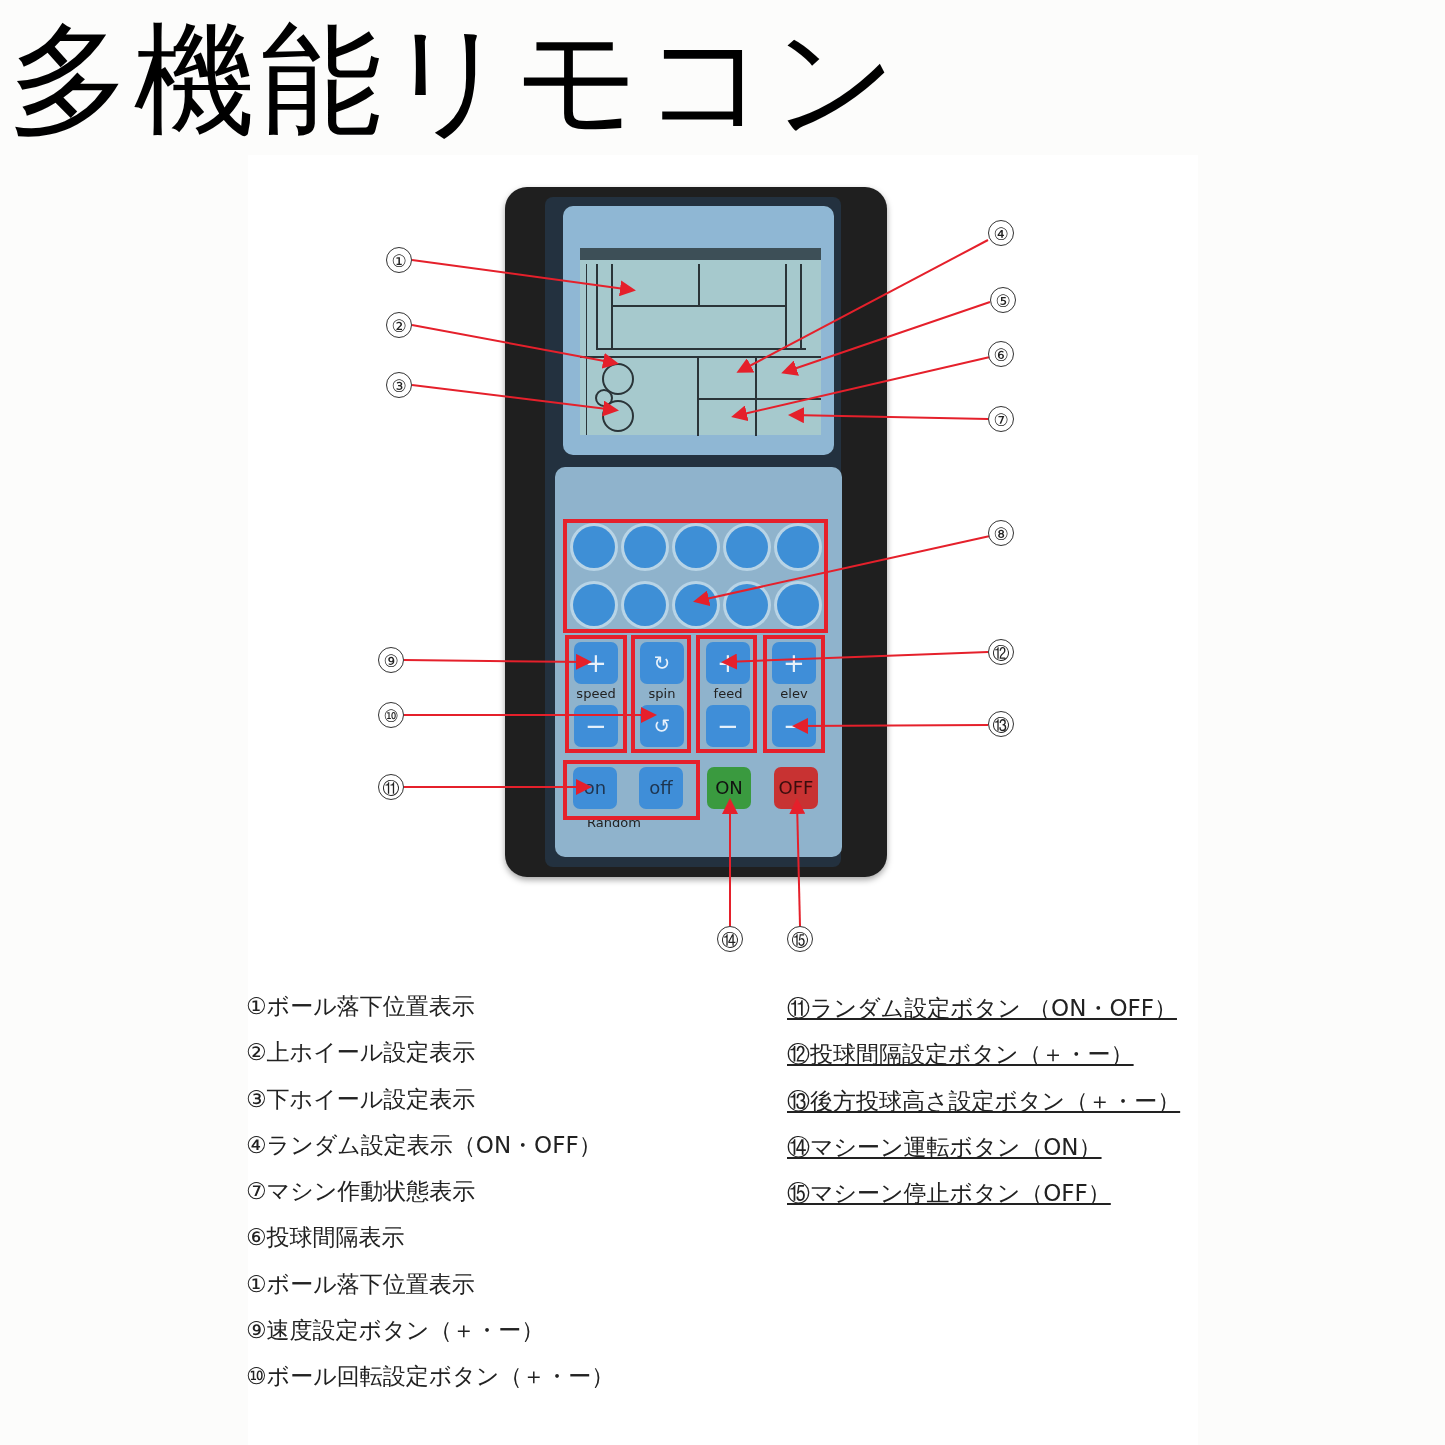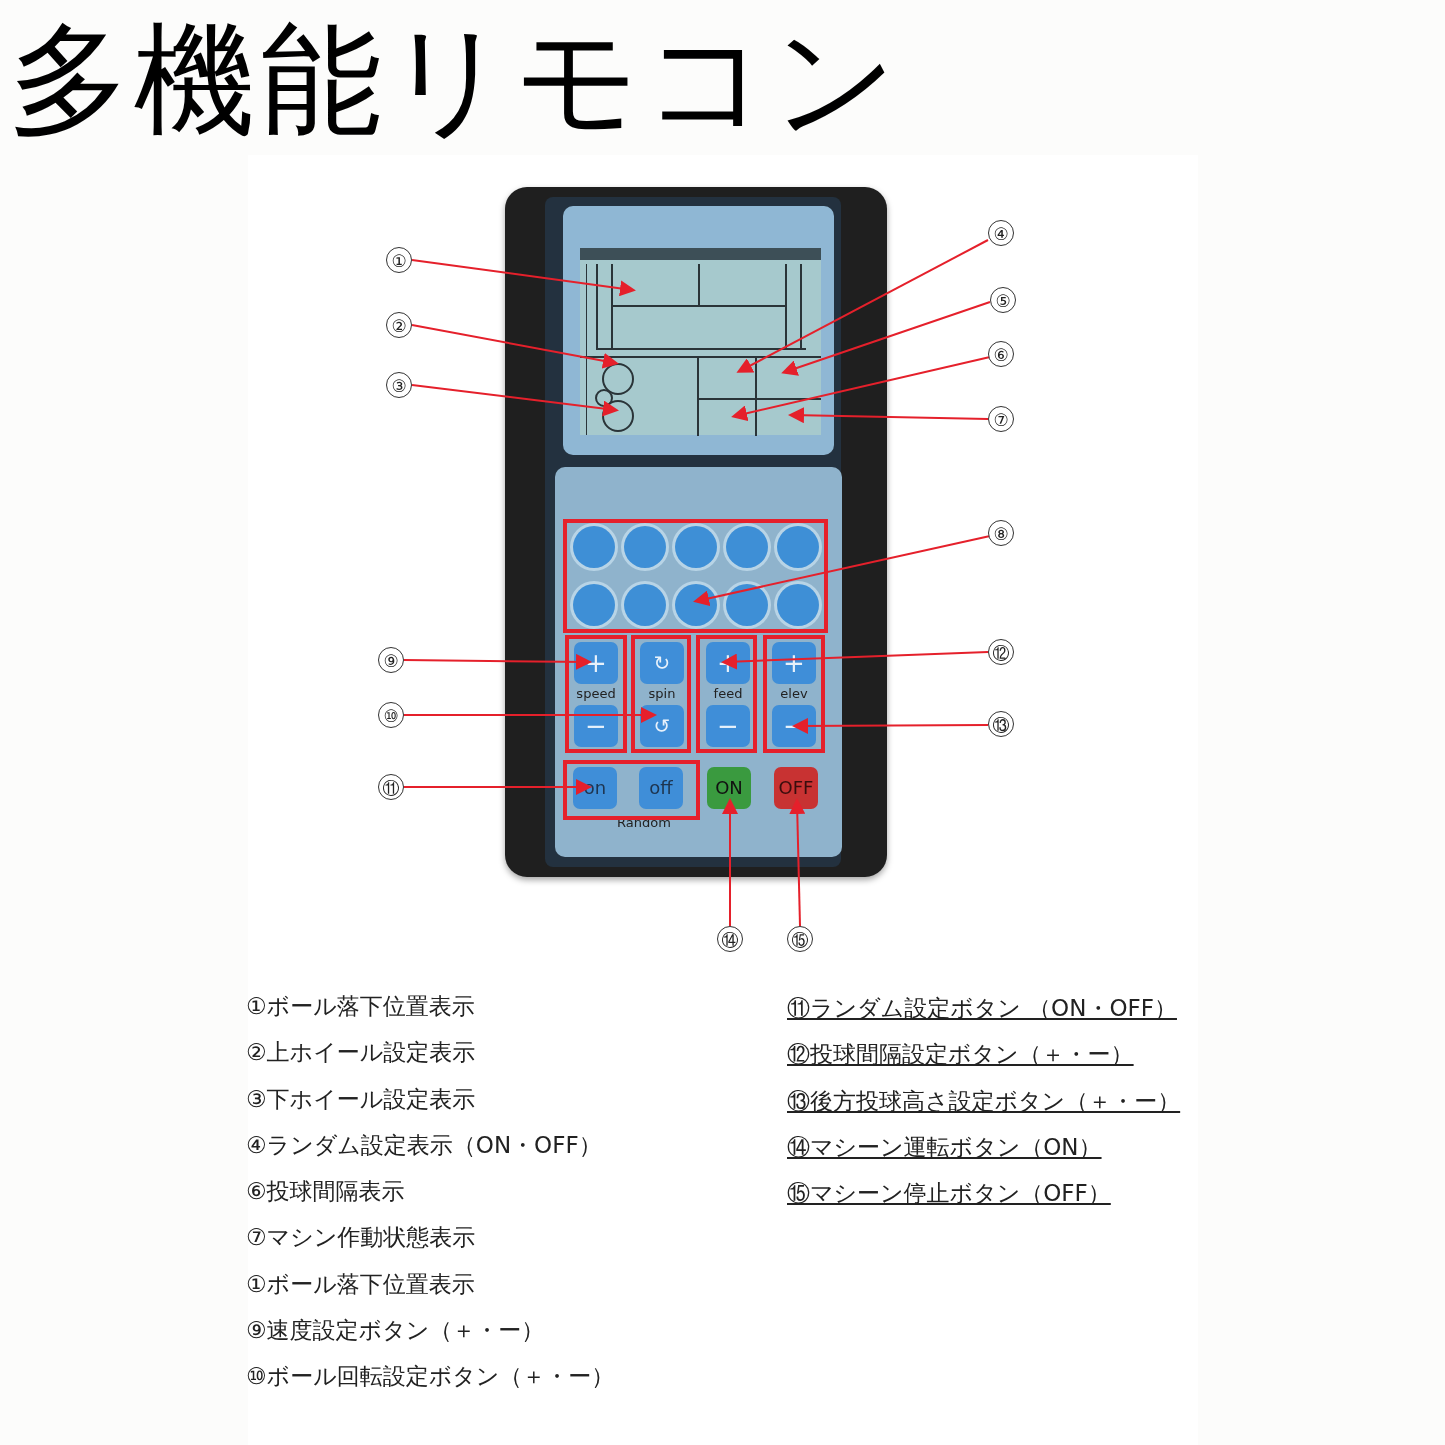--- a/index.html
+++ b/index.html
@@ -78,21 +78,21 @@
 <div class="key-sq" style="left:706px;top:642px;">+</div>
 <div class="key-lbl" style="left:698px;top:686px;">feed</div>
 <div class="key-sq" style="left:706px;top:705px;">−</div>
 
 <div class="key-sq" style="left:772px;top:642px;">+</div>
 <div class="key-lbl" style="left:764px;top:686px;">elev</div>
 <div class="key-sq" style="left:772px;top:705px;">−</div>
 
 <div class="key-sq key-text" style="left:573px;top:767px;">on</div>
 <div class="key-sq key-text" style="left:639px;top:767px;">off</div>
-<div class="key-lbl" style="left:614px;top:815px;">Random</div>
+<div class="key-lbl" style="left:584px;top:815px;">Random</div>
 <div class="key-sq key-text key-on" style="left:707px;top:767px;">ON</div>
 <div class="key-sq key-text key-off" style="left:774px;top:767px;">OFF</div>
 
 <div class="redbox" style="left:563px;top:519px;width:265px;height:114px;"></div>
 <div class="redbox" style="left:565px;top:635px;width:62px;height:118px;"></div>
 <div class="redbox" style="left:631px;top:635px;width:60px;height:118px;"></div>
 <div class="redbox" style="left:696px;top:635px;width:61px;height:118px;"></div>
 <div class="redbox" style="left:763px;top:635px;width:62px;height:118px;"></div>
 <div class="redbox" style="left:563px;top:760px;width:137px;height:60px;"></div>
 
@@ -135,22 +135,22 @@
 <div class="callout" style="left:988px;top:639px;">⑫</div>
 <div class="callout" style="left:988px;top:711px;">⑬</div>
 <div class="callout" style="left:717px;top:926px;">⑭</div>
 <div class="callout" style="left:787px;top:926px;">⑮</div>
 
 <div class="legend" style="left:246px;top:983px;">
   <div>①ボール落下位置表示</div>
   <div>②上ホイール設定表示</div>
   <div>③下ホイール設定表示</div>
   <div>④ランダム設定表示（ON・OFF）</div>
+  <div>⑦マシン作動状態表示</div>
   <div>⑥投球間隔表示</div>
-  <div>⑦マシン作動状態表示</div>
   <div>①ボール落下位置表示</div>
   <div>⑨速度設定ボタン（＋・ー）</div>
   <div>⑩ボール回転設定ボタン（＋・ー）</div>
 </div>
 <div class="legend" style="left:787px;top:985px;text-decoration:underline;">
   <div>⑪ランダム設定ボタン （ON・OFF）</div>
   <div>⑫投球間隔設定ボタン（＋・ー）</div>
   <div>⑬後方投球高さ設定ボタン（＋・ー）</div>
   <div>⑭マシーン運転ボタン（ON）</div>
   <div>⑮マシーン停止ボタン（OFF）</div>

